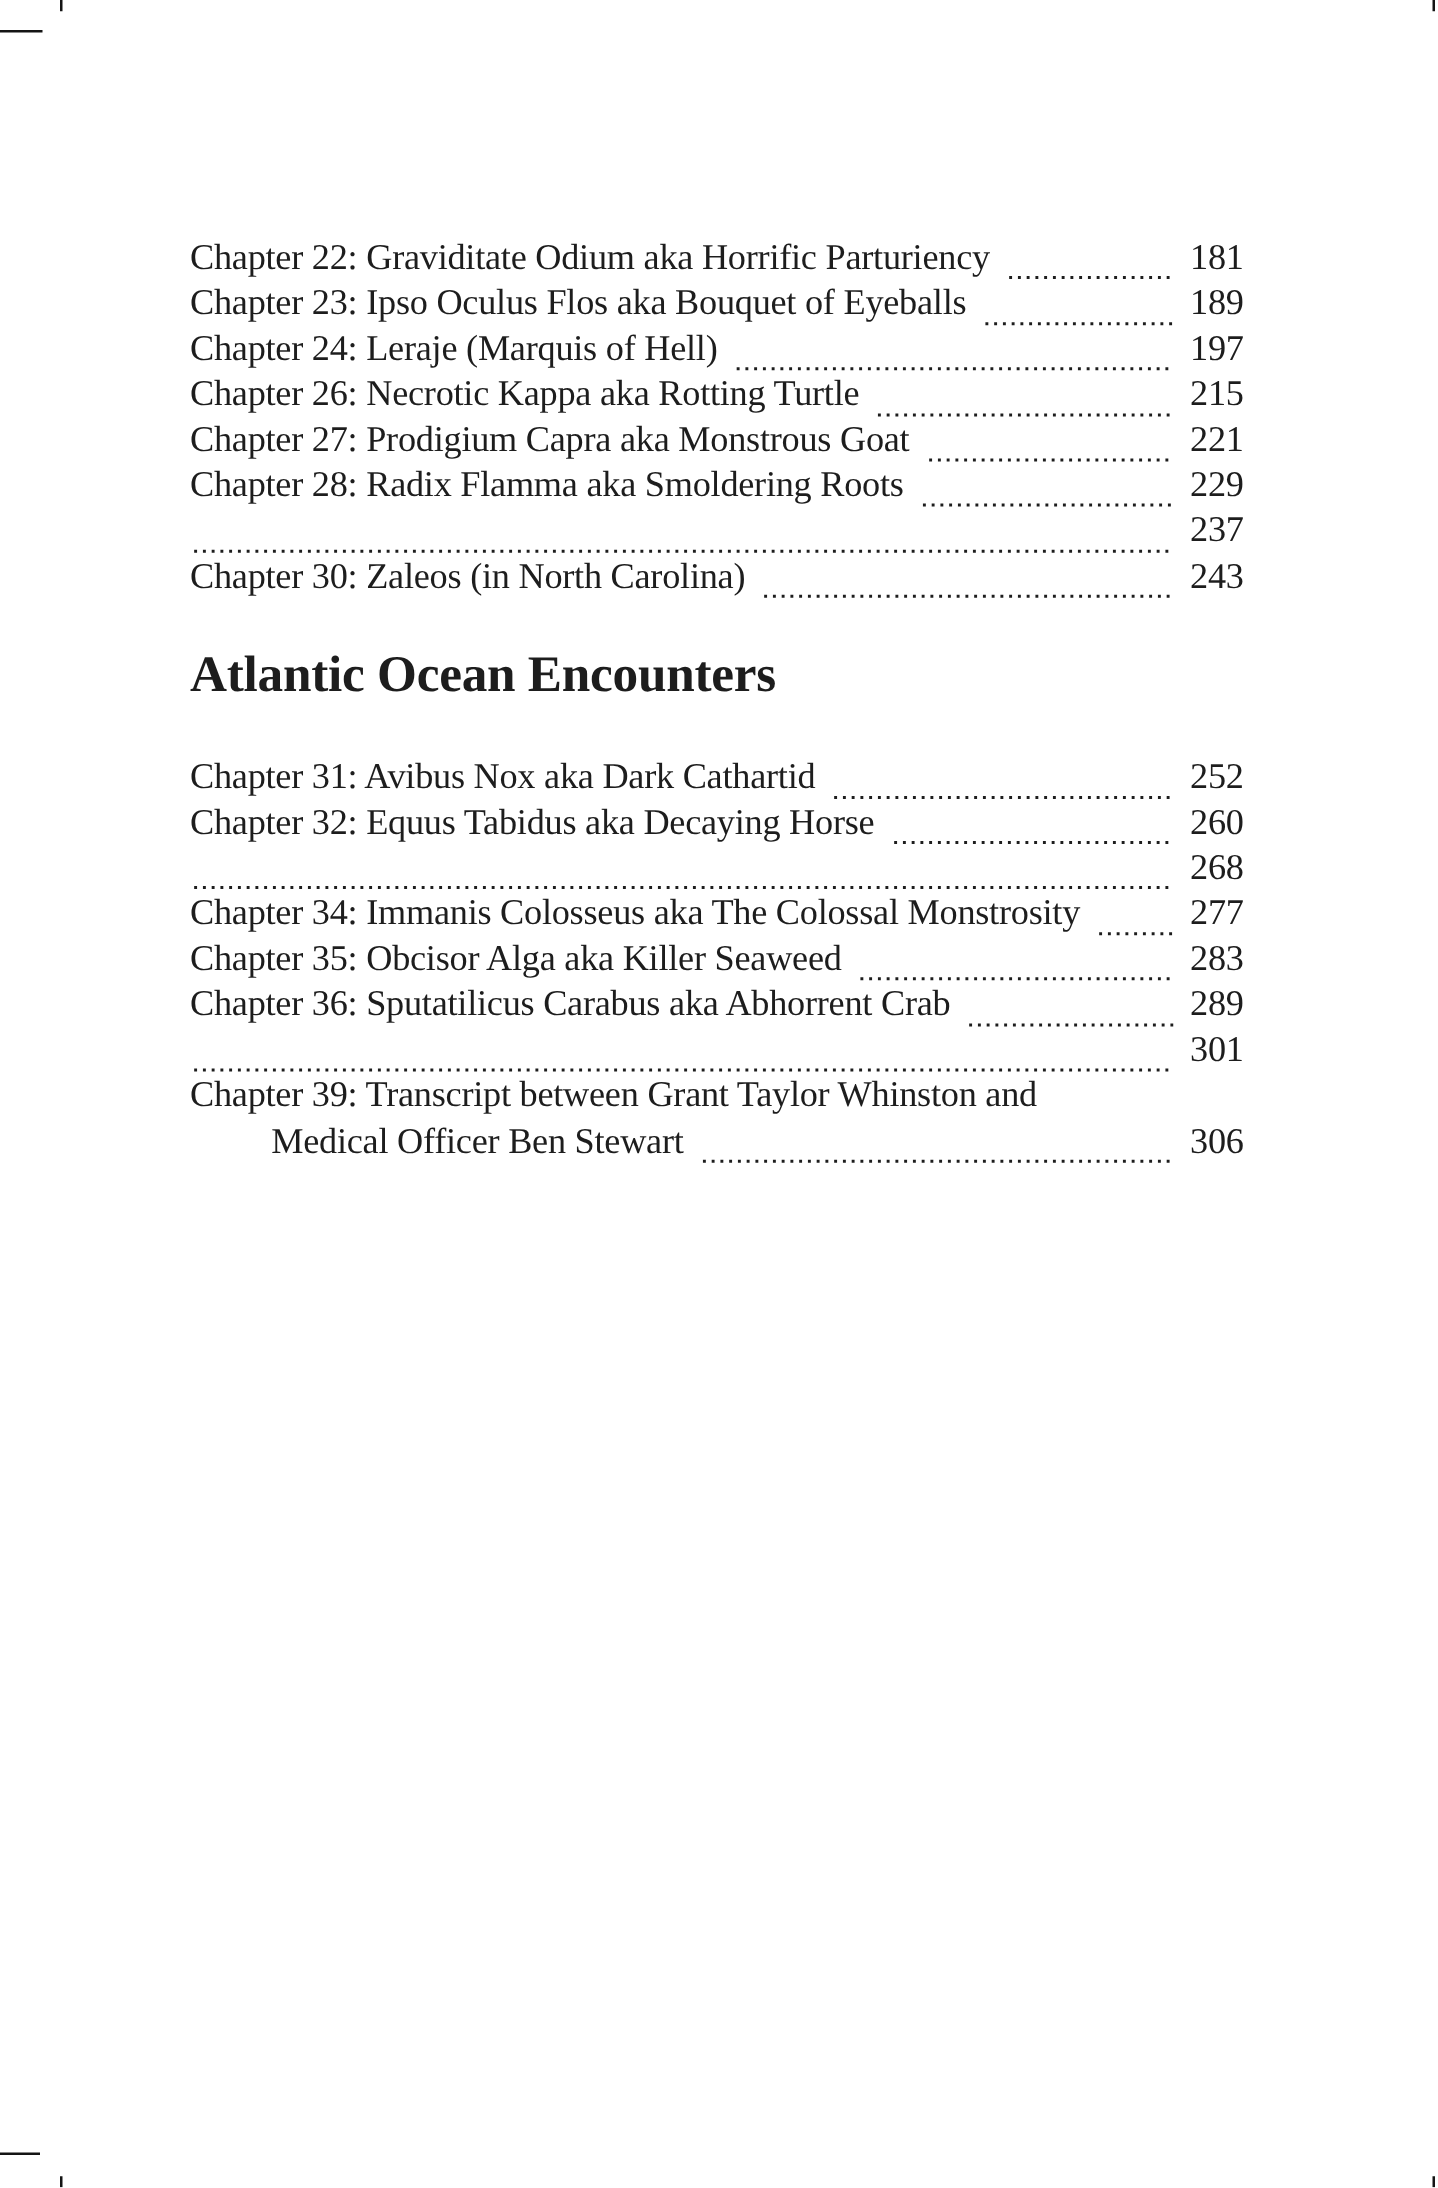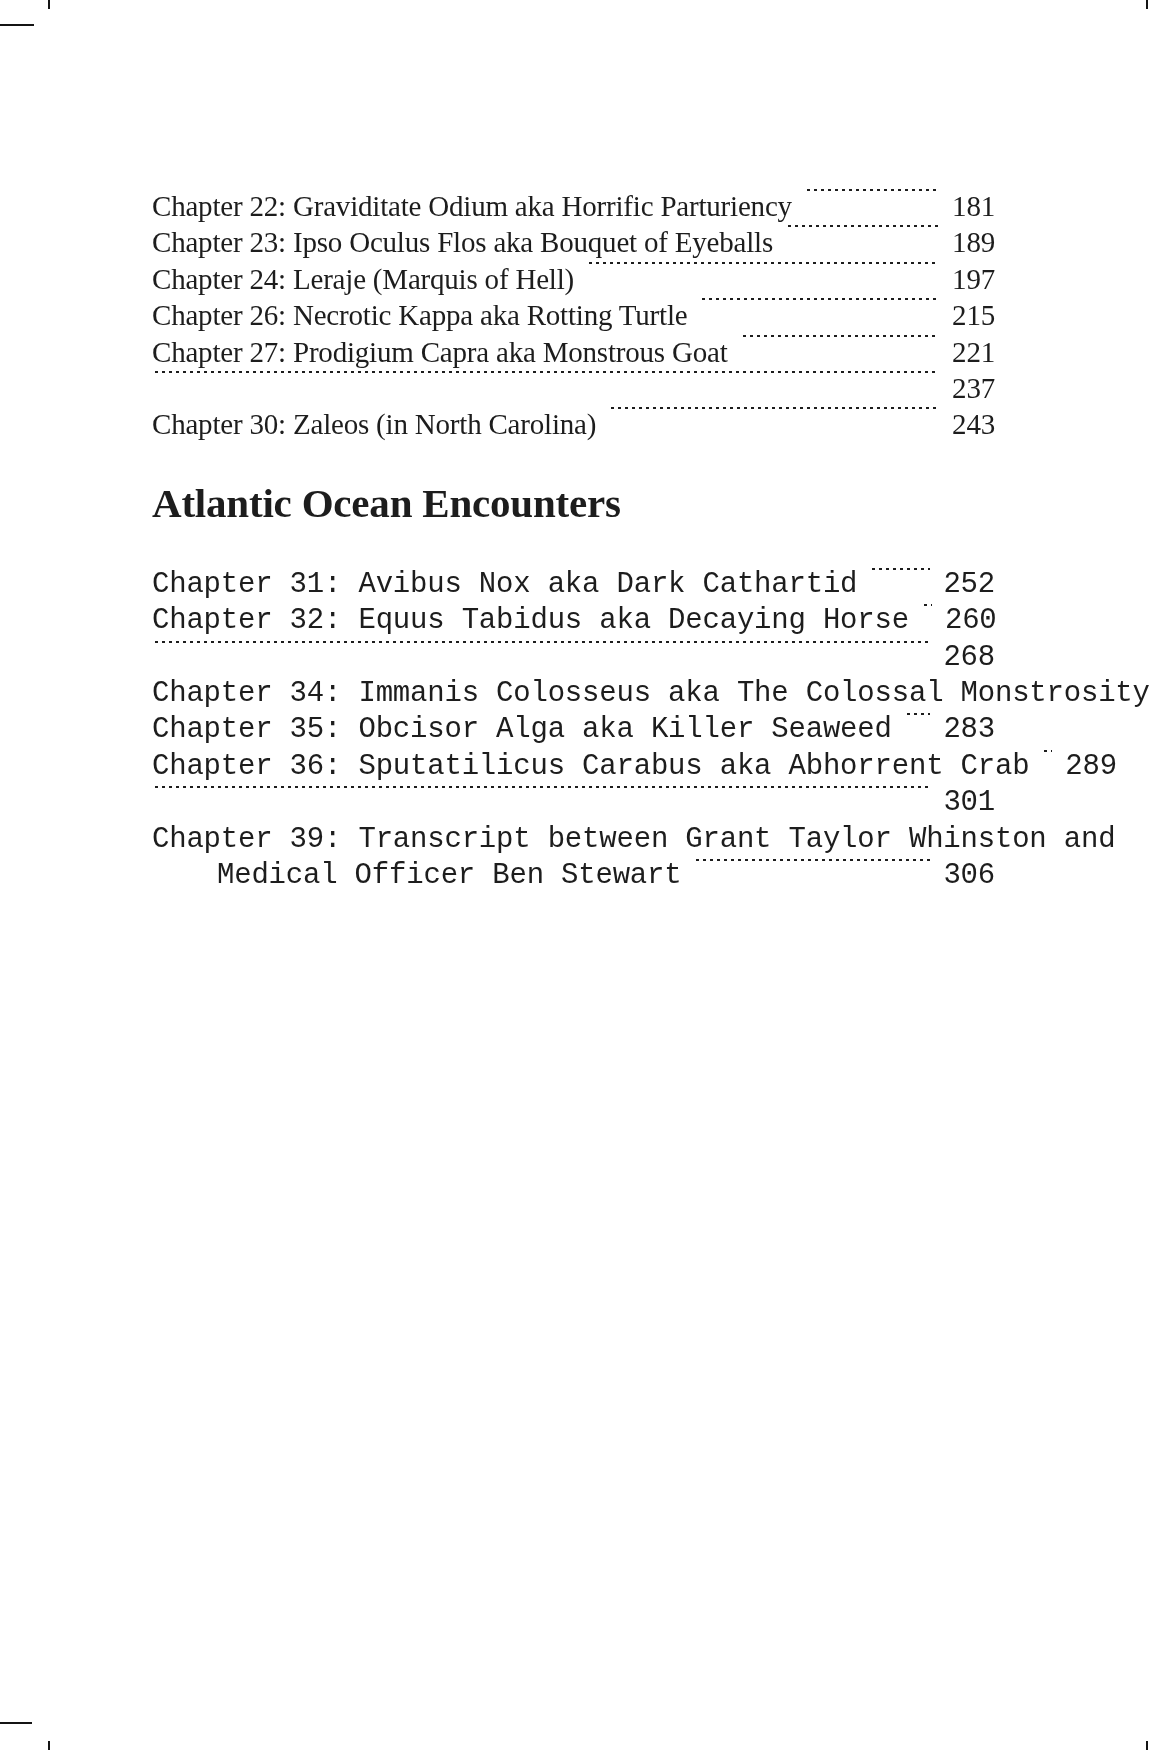--- a/index.html
+++ b/index.html
@@ -22,21 +22,21 @@
     top: 188px;
     width: 843px;
   }
   .toc-list {
     font-size: 29px;
     line-height: 36.4px;
     letter-spacing: -0.2px;
   }
   .toc-row {
     display: flex;
-    align-items: flex-start;
+    align-items: flex-end;
     width: 100%;
     gap: 12px;
   }
   .toc-title {
     white-space: nowrap;
   }
   .toc-title.indent {
     padding-left: 65px;
   }
   .leader {
@@ -54,21 +54,20 @@
   }
   .section-heading {
     margin: 38px 0 0 0;
     font-size: 41px;
     line-height: 44px;
     font-weight: 700;
     letter-spacing: -0.2px;
   }
   .toc-list.second {
     margin-top: 42px;
-    font-family: Liberation Mono, monospace;
   }
   .crop-mark {
     position: absolute;
     background: #141414;
   }
   .cm-tl-v { left: 48px; top: 0;      width: 2px;  height: 9px; }
   .cm-tl-h { left: 0;    top: 24px;   width: 34px; height: 2px; }
   .cm-tr-v { left: 1146px; top: 0;    width: 2px;  height: 9px; }
   .cm-bl-h { left: 0;    top: 1722px; width: 32px; height: 2px; }
   .cm-bl-v { left: 48px; top: 1741px; width: 2px;  height: 9px; }
@@ -106,20 +105,25 @@
         </div>
         <div class="toc-row">
           <span class="toc-title">Chapter 26: Necrotic Kappa aka Rotting Turtle</span>
           <span class="leader"></span>
           <span class="toc-page">215</span>
         </div>
         <div class="toc-row">
           <span class="toc-title">Chapter 27: Prodigium Capra aka Monstrous Goat</span>
           <span class="leader"></span>
           <span class="toc-page">221</span>
+        </div>
+        <div class="toc-row">
+          <span class="toc-title">Chapter 28: Radix Flamma aka Smoldering Roots</span>
+          <span class="leader"></span>
+          <span class="toc-page">229</span>
         </div>
         <div class="toc-row">
           <span class="leader"></span>
           <span class="toc-page">237</span>
         </div>
         <div class="toc-row">
           <span class="toc-title">Chapter 30: Zaleos (in North Carolina)</span>
           <span class="leader"></span>
           <span class="toc-page">243</span>
         </div>

